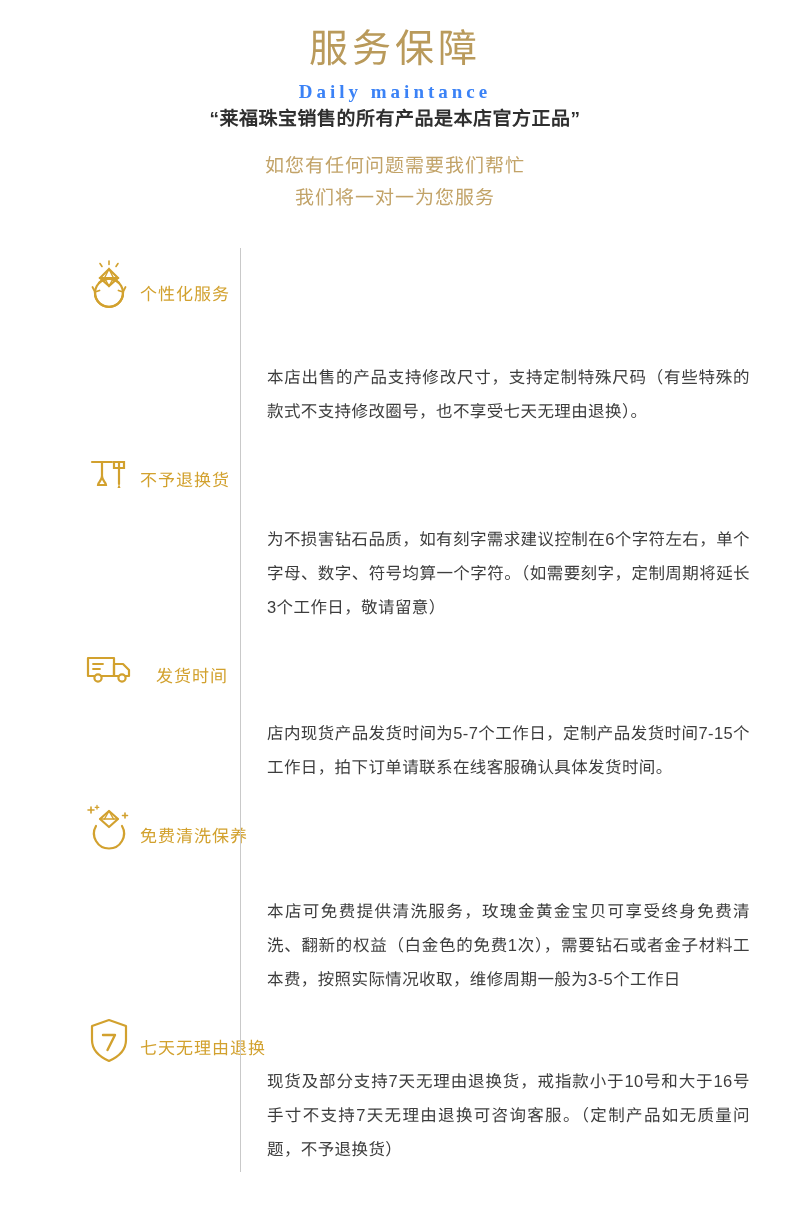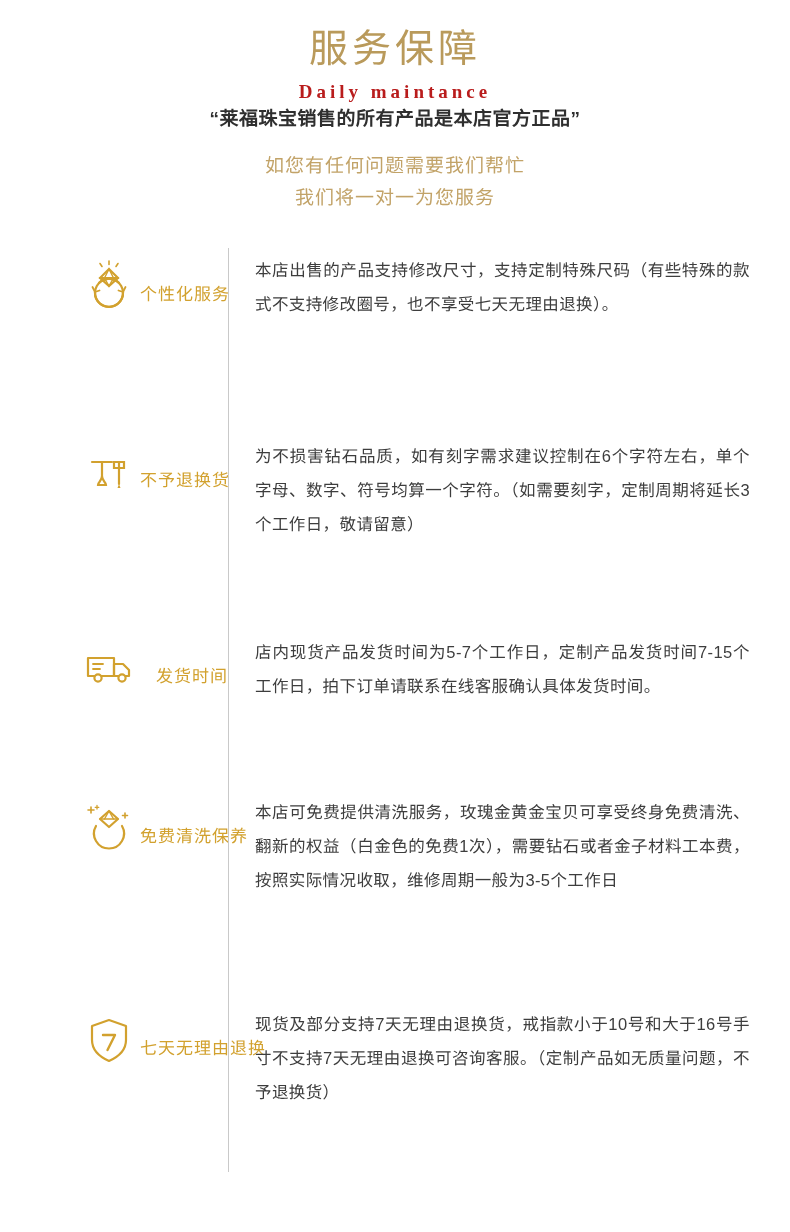--- a/index.html
+++ b/index.html
@@ -30,21 +30,21 @@
     font-size: 39px;
     letter-spacing: 4px;
     color: #b99a5b;
     font-weight: 400;
     line-height: 1.2;
   }
   .title-en {
     margin-top: 8px;
     font-size: 19px;
     letter-spacing: 4px;
-    color: #b91c1c;
+    color: #3b82f6;
     font-weight: 700;
     font-family: "Liberation Serif", serif;
   }
   .quote {
     font-size: 19px;
     font-weight: 700;
     color: #2f2f2f;
     letter-spacing: 0.5px;
   }
   .sub {
@@ -88,21 +88,22 @@
     letter-spacing: 1px;
     white-space: nowrap;
   }
   .text-col {
     flex: 1 1 auto;
     border-left: 1px solid #c9c9c9;
     padding: 6px 0 6px 26px;
     box-sizing: border-box;
     align-self: stretch;
     display: flex;
-    align-items: flex-start;
+    align-items: flex-end;
+    margin-left: 12px;
   }
   .text-col p {
     margin: 0;
     font-size: 16.5px;
     line-height: 2.05;
     color: #3d3d3d;
     letter-spacing: 0.4px;
     text-align: justify;
   }
 

